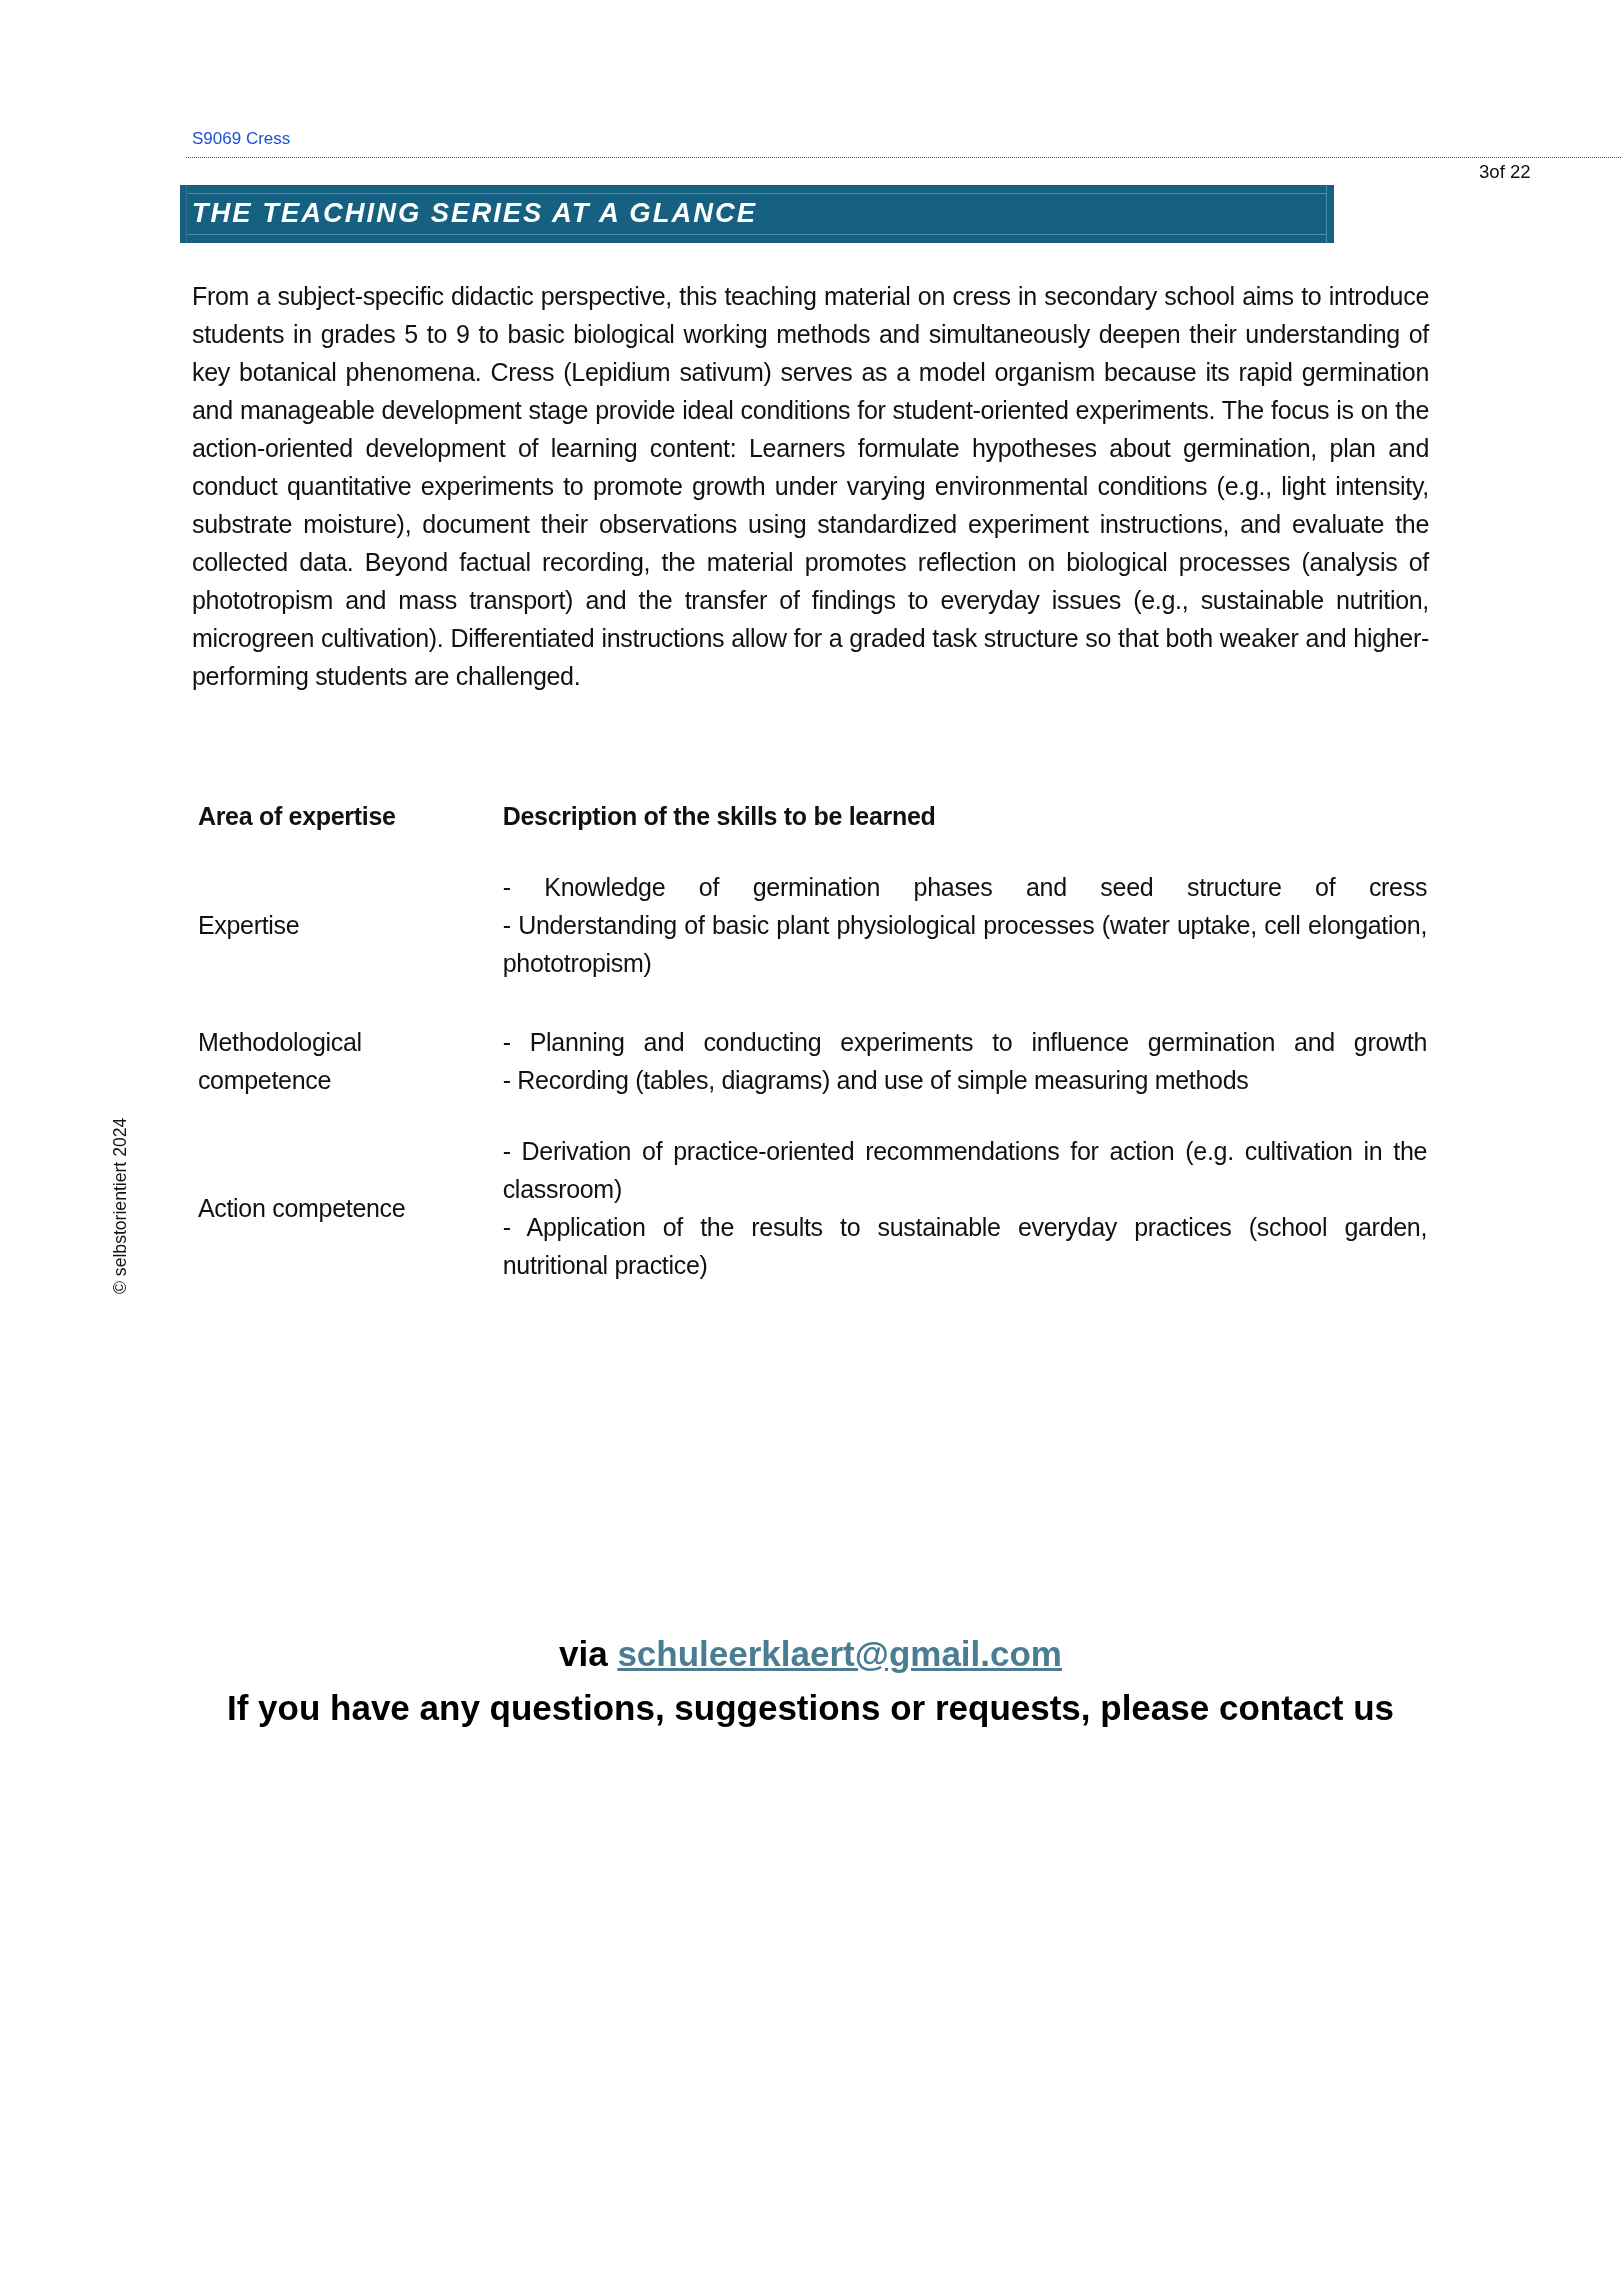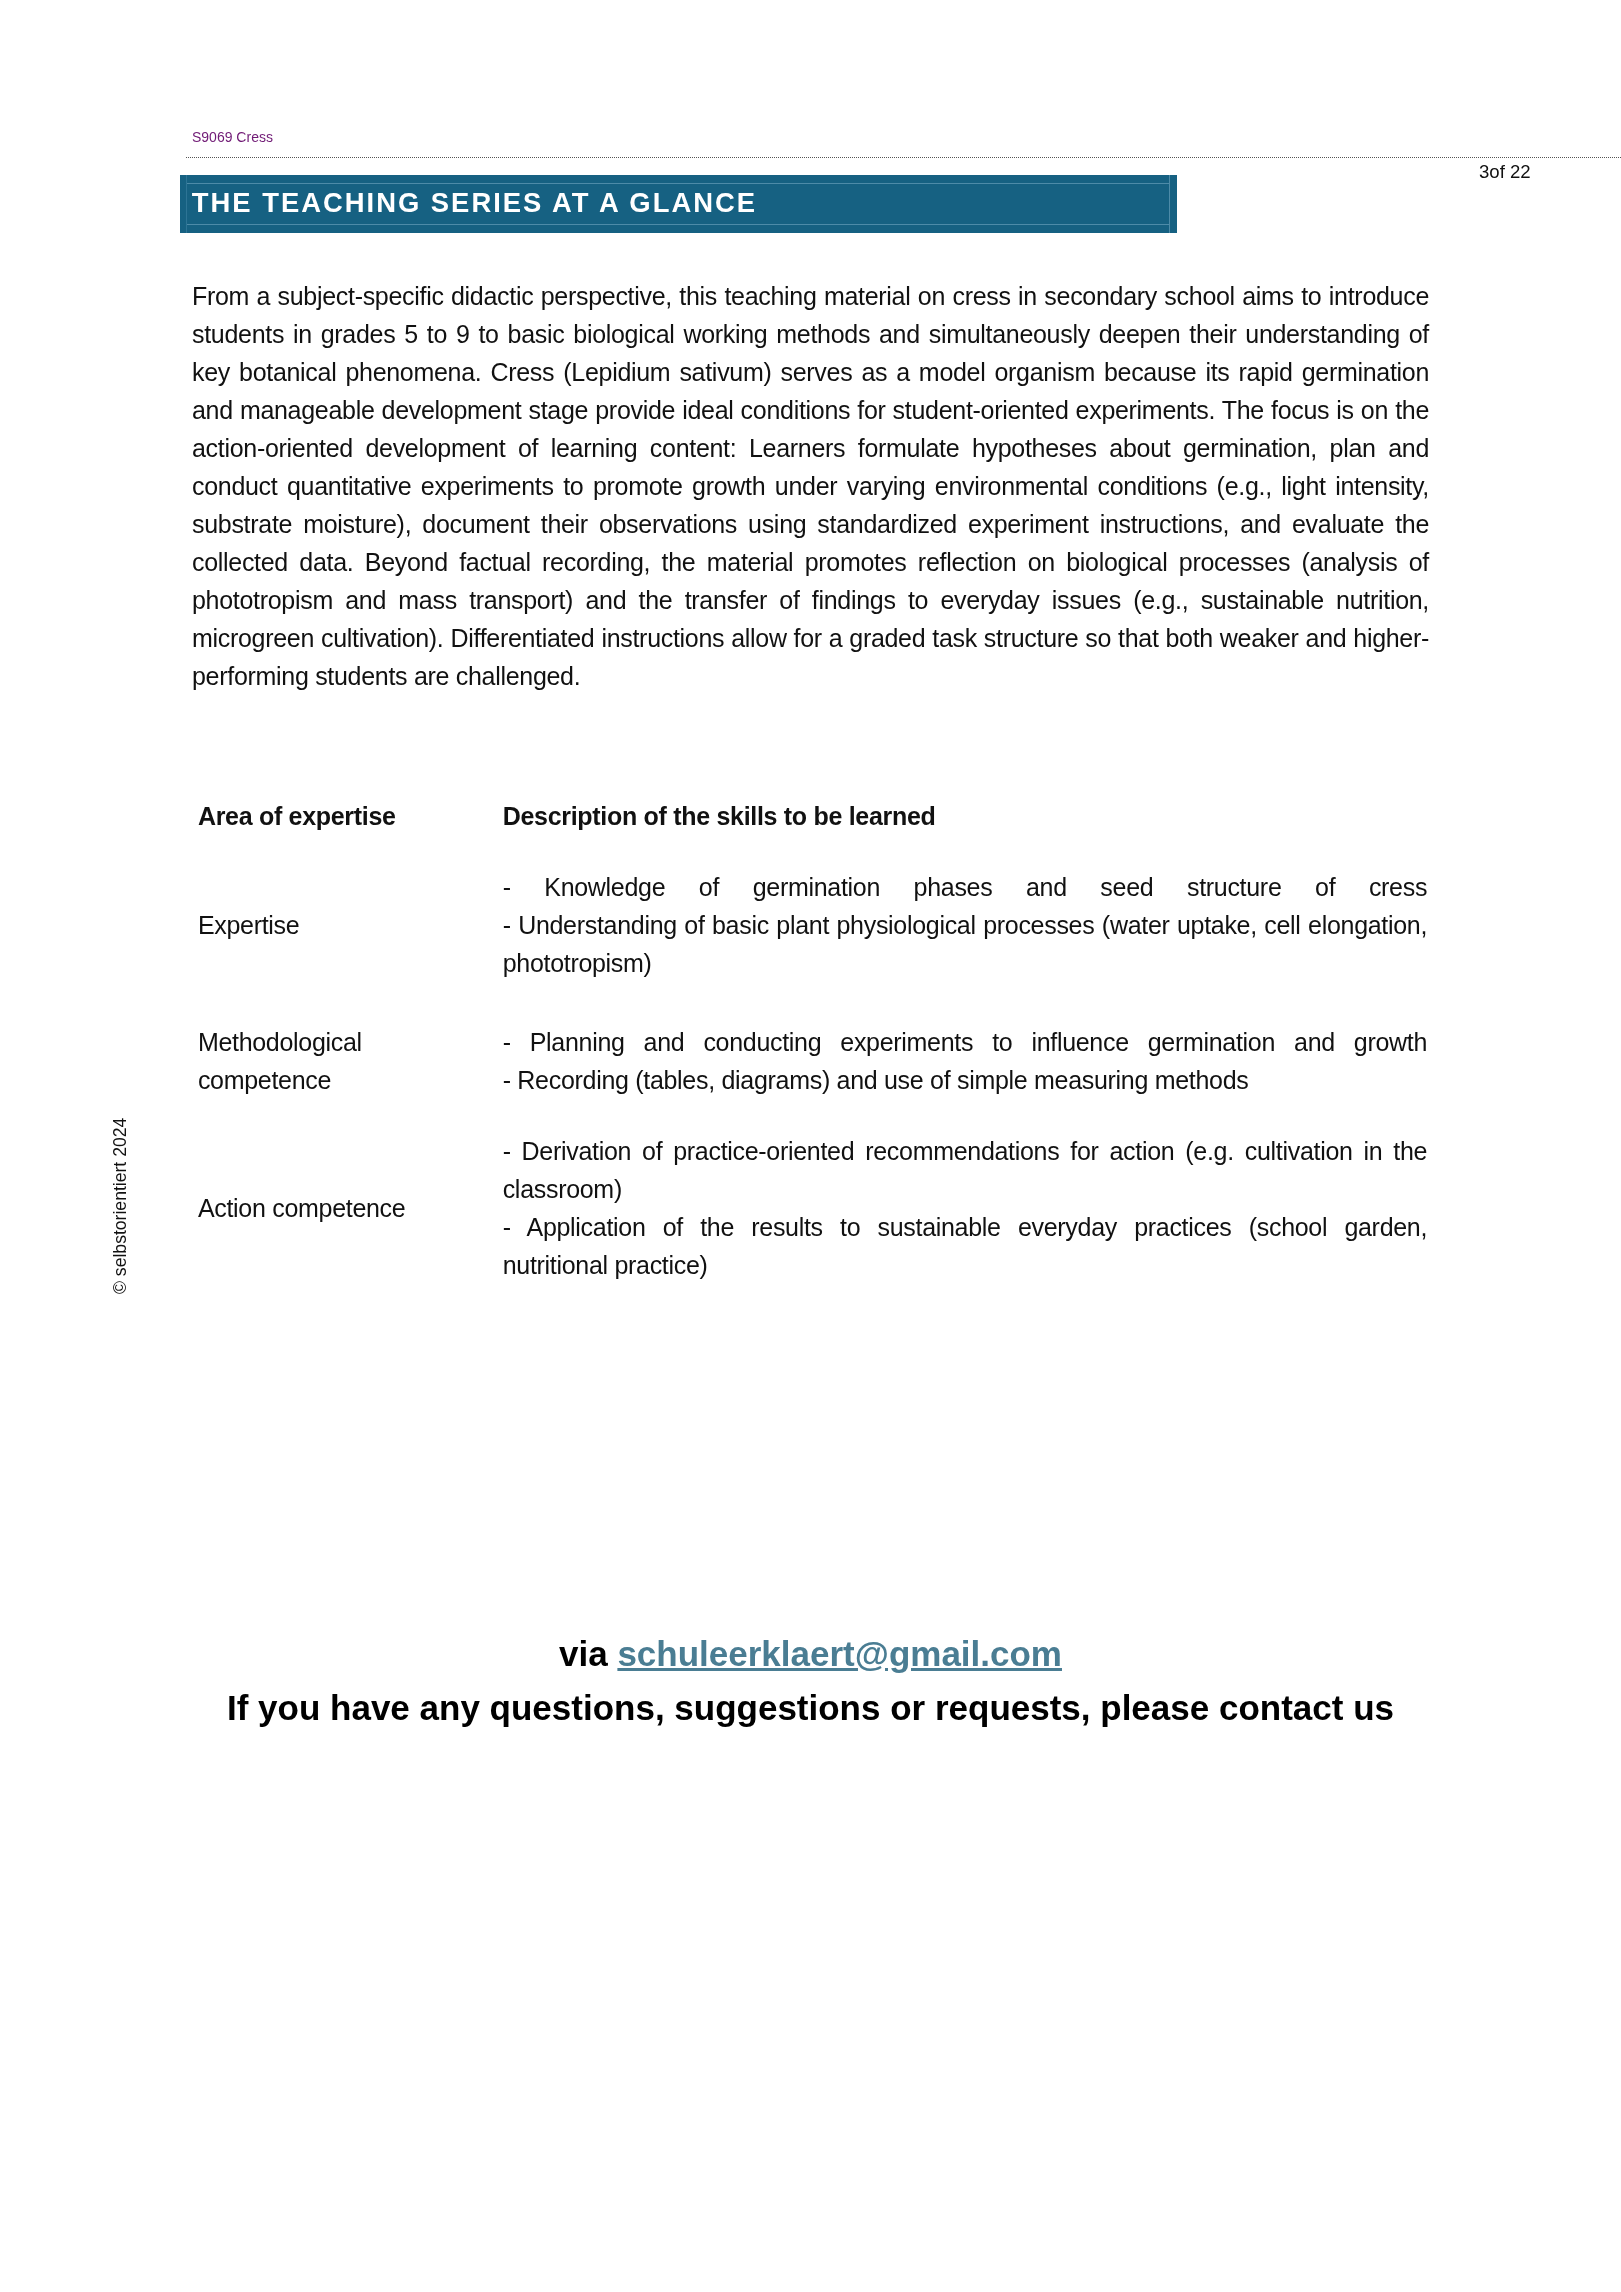--- a/index.html
+++ b/index.html
@@ -6,35 +6,36 @@
     body {
       width: 1621px;
       height: 2293px;
       position: relative;
       overflow: hidden;
       font-family: "Liberation Sans", sans-serif;
       color: #111111;
     }
     .header-left {
       position: absolute; left: 192px; top: 129px;
-      font-size: 14px; color: #701a75;
+      font-size: 17px; color: #1d4ed8;
     }
     .header-right {
       position: absolute; left: 1479px; top: 129px;
       font-size: 18.6px; color: #111; margin-top: 32px;
     }
     .header-rule {
       position: absolute; left: 186px; top: 157px; width: 1435px;
       border-top: 1px dotted #555;
     }
     .banner {
-      position: absolute; left: 180px; top: 175px;
-      width: 997px; height: 58px;
+      position: absolute; left: 180px; top: 185px;
+      width: 1154px; height: 58px;
       background: #166182;
       box-sizing: border-box;
+      font-style: italic;
     }
     .banner .inner {
       position: absolute; left: 5.9px; right: 6.9px; top: 7.8px; bottom: 7.8px;
       border-top: 1px solid #4d8ba8;
       border-bottom: 1px solid #4d8ba8;
     }
     .banner .vline-l { position: absolute; left: 5.9px; top: 0; bottom: 0; border-left: 1px solid #2d7495; }
     .banner .vline-r { position: absolute; right: 6.9px; top: 0; bottom: 0; border-left: 1px solid #4d8ba8; }
     .banner-title {
       position: absolute; left: 11.8px; top: 11.8px;

